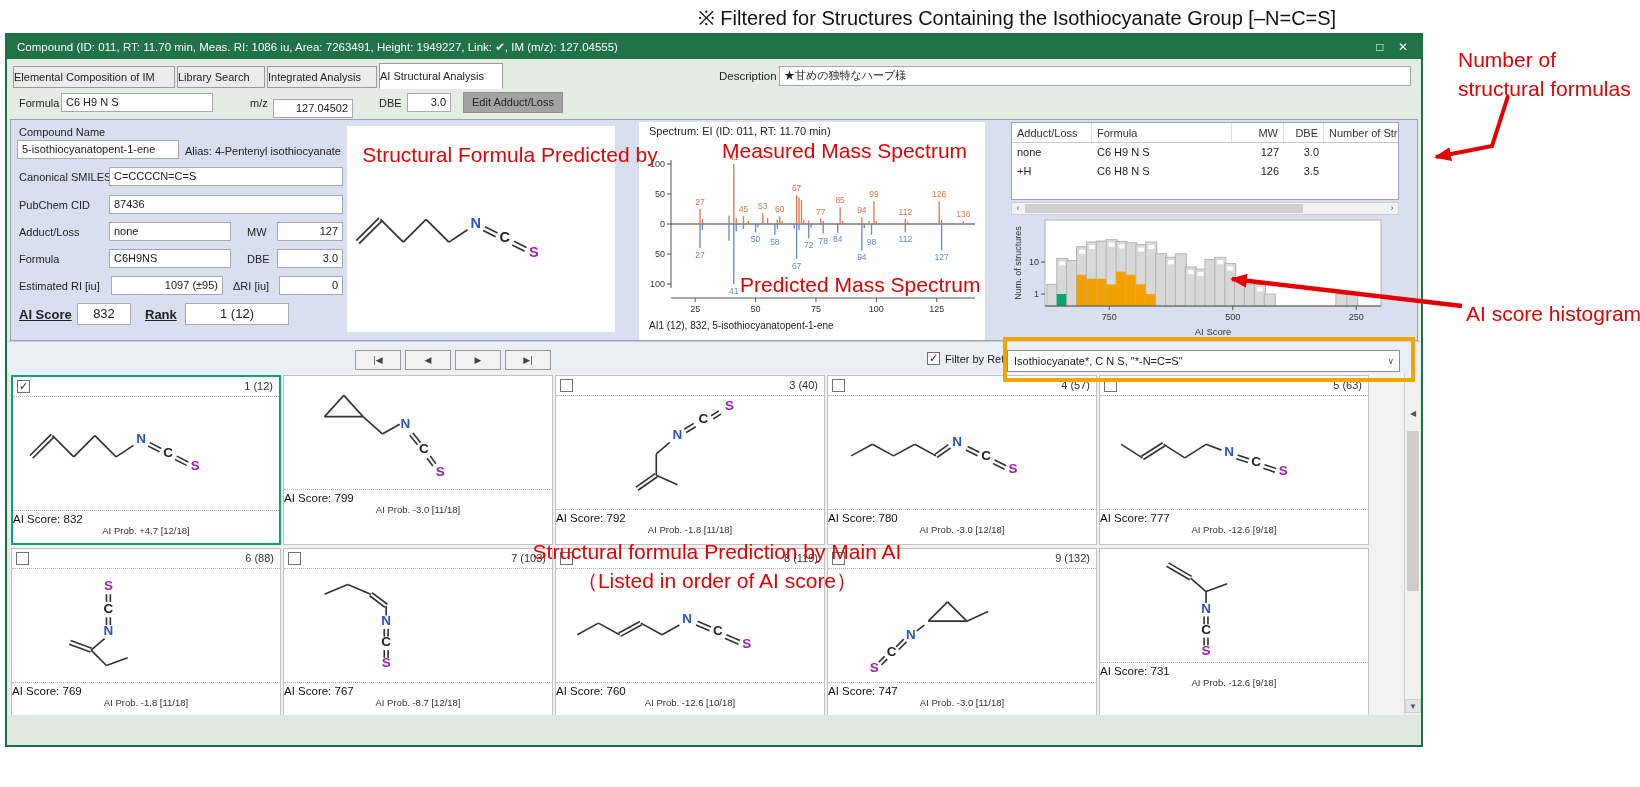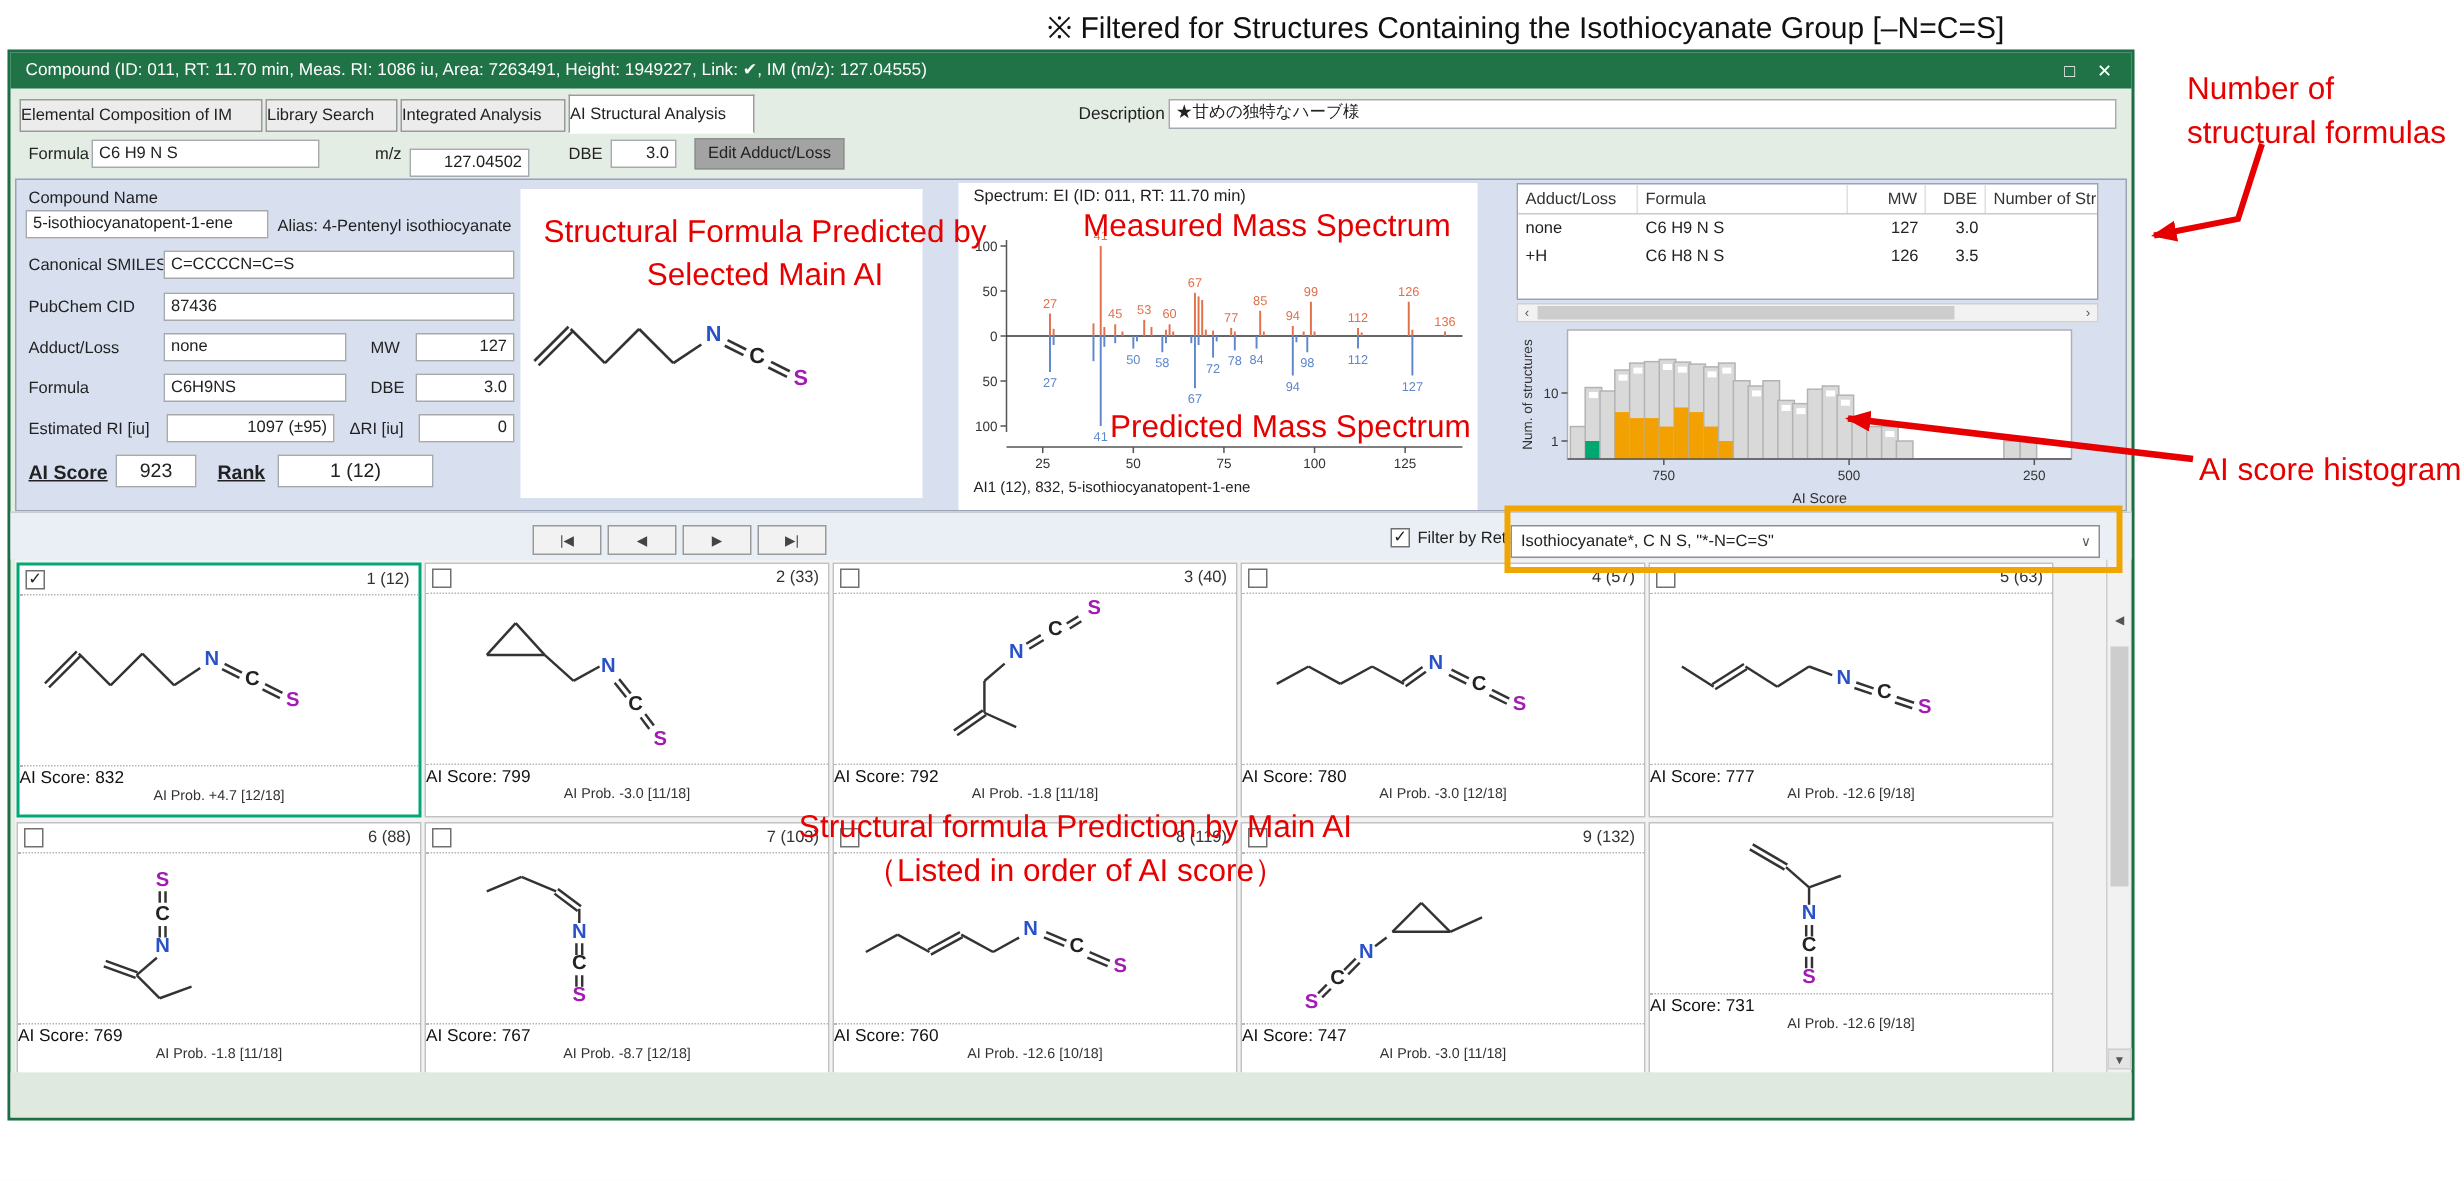--- a/index.html
+++ b/index.html
@@ -112,21 +112,21 @@
         <div class="input r" style="left:262px;top:100px;width:66px">127</div>
         <span class="lbl" style="left:4px;top:131px">Formula</span>
         <div class="input" style="left:94px;top:127px;width:122px">C6H9NS</div>
         <span class="lbl" style="left:232px;top:131px">DBE</span>
         <div class="input r" style="left:262px;top:127px;width:66px">3.0</div>
         <span class="lbl" style="left:4px;top:158px">Estimated RI [iu]</span>
         <div class="input r" style="left:96px;top:154px;width:112px">1097 (±95)</div>
         <span class="lbl" style="left:218px;top:158px">ΔRI [iu]</span>
         <div class="input r" style="left:264px;top:154px;width:64px">0</div>
         <span class="lbl underline" style="left:4px;top:185px">AI Score</span>
-        <div class="bigval" style="left:62px;top:181px;width:54px">923</div>
+        <div class="bigval" style="left:62px;top:181px;width:54px">832</div>
         <span class="lbl underline" style="left:130px;top:185px">Rank</span>
         <div class="bigval" style="left:170px;top:181px;width:104px">1 (12)</div>
       </div>
 
       <div class="structpanel">
         <svg id="main-mol" viewBox="0 0 250 110" width="260" height="114" style="position:absolute;left:4px;top:56px">
             <line x1="7.414213562373095" y1="59.41421356237309" x2="29.414213562373096" y2="37.41421356237309" stroke="#333" stroke-width="1.7"></line>
             <line x1="4.585786437626905" y1="56.58578643762691" x2="26.585786437626904" y2="34.58578643762691" stroke="#333" stroke-width="1.7"></line>
             <line x1="28" y1="36" x2="50" y2="58" stroke="#333" stroke-width="1.7"></line>
             <line x1="50" y1="58" x2="72" y2="36" stroke="#333" stroke-width="1.7"></line>
@@ -379,24 +379,20 @@
               <line x1="156.89442719099992" y1="57.21114561800017" x2="168.89442719099992" y2="63.21114561800017" stroke="#333" stroke-width="1.7"></line>
               <text x="120" y="44" fill="#2a52c8" font-size="14" text-anchor="middle" font-family="&quot;Liberation Sans&quot;,sans-serif" font-weight="bold">N</text>
               <text x="148" y="58" fill="#222222" font-size="14" text-anchor="middle" font-family="&quot;Liberation Sans&quot;,sans-serif" font-weight="bold">C</text>
               <text x="176" y="72" fill="#a11bb4" font-size="14" text-anchor="middle" font-family="&quot;Liberation Sans&quot;,sans-serif" font-weight="bold">S</text>
             </svg>
           </div>
           <div class="cscore">AI Score: 832</div>
           <div class="cprob">AI Prob. +4.7 [12/18]</div>
         </div>
         <div class="card">
-          <div class="chead">
-            <span class="cb"></span>
-            <span class="crank">2 (33)</span>
-          </div>
           <div class="cmol">
             <svg viewBox="0 0 250 110" width="242" height="106">
               <line x1="48" y1="16" x2="28" y2="38" stroke="#333" stroke-width="1.7"></line>
               <line x1="28" y1="38" x2="68" y2="38" stroke="#333" stroke-width="1.7"></line>
               <line x1="68" y1="38" x2="48" y2="16" stroke="#333" stroke-width="1.7"></line>
               <line x1="68" y1="38" x2="88" y2="56" stroke="#333" stroke-width="1.7"></line>
               <line x1="88" y1="56" x2="106" y2="46" stroke="#333" stroke-width="1.7"></line>
               <line x1="116.43826238111394" y1="57.24939009510885" x2="124.43826238111394" y2="67.24939009510885" stroke="#333" stroke-width="1.7"></line>
               <line x1="119.56173761888606" y1="54.75060990489115" x2="127.56173761888606" y2="64.75060990489115" stroke="#333" stroke-width="1.7"></line>
               <line x1="134.4" y1="81.2" x2="140.4" y2="89.2" stroke="#333" stroke-width="1.7"></line>
@@ -609,21 +605,20 @@
     </div>
 
     <div class="bottombar">
       
       
     </div>
   </div>
 
   <div class="redtext center" style="left:295px;top:140px;width:430px">
     <div>Structural Formula Predicted by</div>
-    <div>Selected Main AI</div>
   </div>
   <div class="redtext" style="left:722px;top:136px">Measured Mass Spectrum</div>
   <div class="redtext" style="left:740px;top:270px">Predicted Mass Spectrum</div>
   <div class="redtext center" style="left:437px;top:537px;width:560px">
     <div>Structural formula Prediction by Main AI</div>
     <div>（Listed in order of AI score）</div>
   </div>
   <div class="redtext" style="left:1458px;top:45px">
     <div>Number of</div>
     <div>structural formulas</div>

